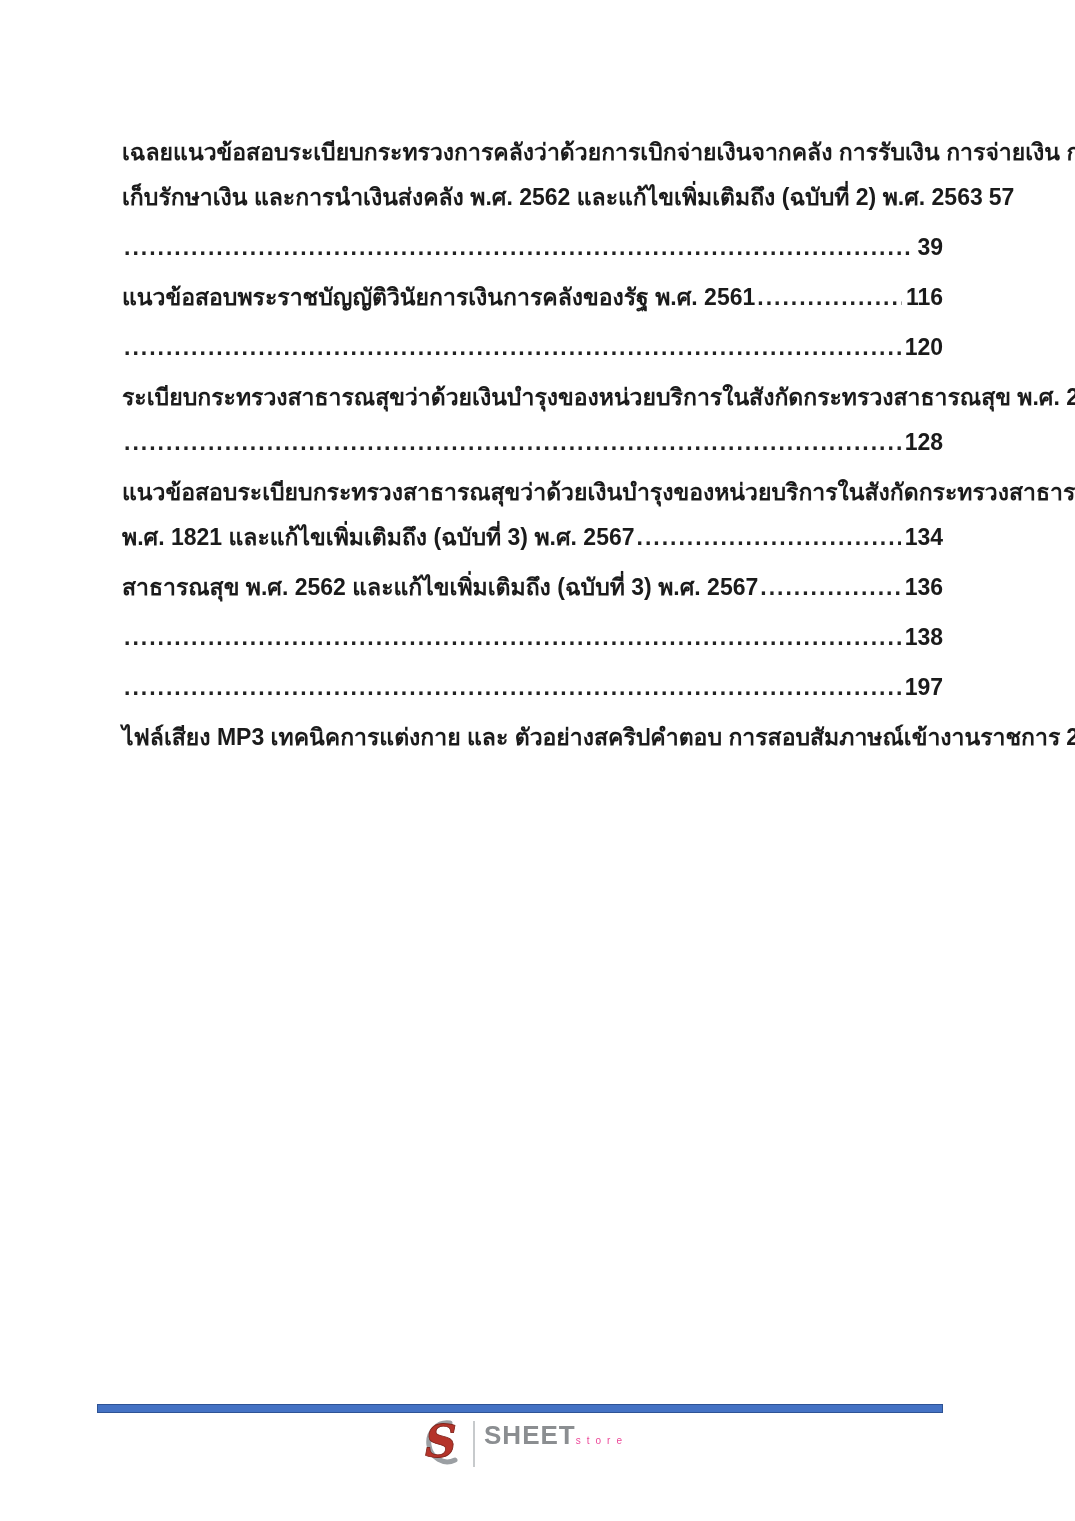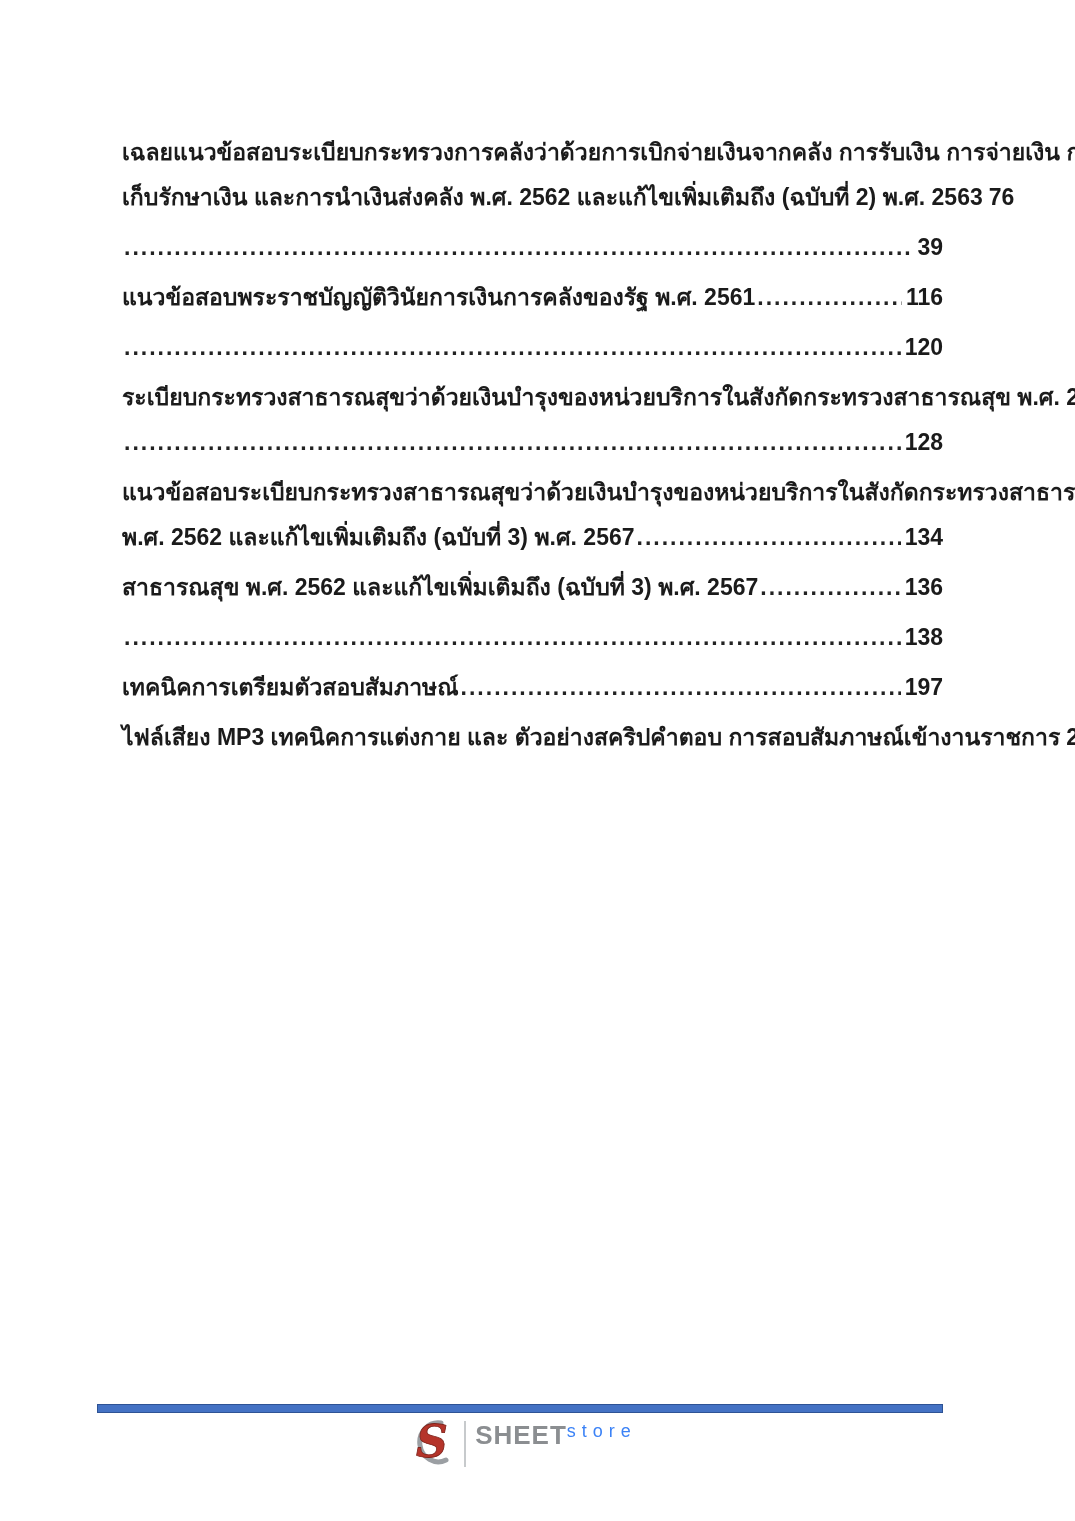--- a/index.html
+++ b/index.html
@@ -95,41 +95,41 @@
     padding-top: 3px;
   }
   .logo-brand {
     font-size: 26px;
     font-weight: bold;
     color: #8b8e91;
     letter-spacing: 1px;
     line-height: 26px;
   }
   .logo-sub {
-    font-size: 18px;
-    color: #3b82f6;
+    font-size: 10px;
+    color: #ec4899;
     letter-spacing: 6px;
     line-height: 14px;
-    margin-top: 2px;
+    margin-top: 12px;
   }
 </style>
 </head>
 <body>
 
 <div class="page">
 
   <div class="toc">
   <div class="toc-entry">
     <div class="entry-lines">
           <div class="toc-line">เฉลยแนวข้อสอบระเบียบกระทรวงการคลังว่าด้วยการเบิกจ่ายเงินจากคลัง การรับเงิน การจ่ายเงิน  การ</div>
         </div>
     <div class="toc-lastline">
       <span class="toc-last-text">เก็บรักษาเงิน และการนำเงินส่งคลัง พ.ศ. 2562 และแก้ไขเพิ่มเติมถึง (ฉบับที่ 2) พ.ศ. 2563</span>
       <span class="toc-leader">..........................................................................................</span>
-      <span class="toc-page">76</span>
+      <span class="toc-page">57</span>
     </div>
   </div>
 
   <div class="toc-entry">
     <div class="entry-lines"></div>
     <div class="toc-lastline">
       <span class="toc-leader">....................................................................................................................................................................................................................................................................................................................................................................................................................................</span>
       <span class="toc-page">39</span>
     </div>
   </div>
@@ -159,21 +159,21 @@
       <span class="toc-leader">..........................................................................................................................................................................................................................................................................................................................................................................................</span>
       <span class="toc-page">128</span>
     </div>
   </div>
 
   <div class="toc-entry">
     <div class="entry-lines">
           <div class="toc-line">แนวข้อสอบระเบียบกระทรวงสาธารณสุขว่าด้วยเงินบำรุงของหน่วยบริการในสังกัดกระทรวงสาธารณสุข</div>
         </div>
     <div class="toc-lastline">
-      <span class="toc-last-text">พ.ศ. 2562 และแก้ไขเพิ่มเติมถึง (ฉบับที่ 3) พ.ศ. 2567</span>
+      <span class="toc-last-text">พ.ศ. 1821 และแก้ไขเพิ่มเติมถึง (ฉบับที่ 3) พ.ศ. 2567</span>
       <span class="toc-leader">......................................................................................................................................................................................................................................................................................................................................................</span>
       <span class="toc-page">134</span>
     </div>
   </div>
 
   <div class="toc-entry">
     <div class="toc-lastline">
       <span class="toc-last-text">สาธารณสุข พ.ศ. 2562 และแก้ไขเพิ่มเติมถึง (ฉบับที่ 3) พ.ศ. 2567</span>
       <span class="toc-leader">........................................................................................................................................................................................................................................................................................................................</span>
       <span class="toc-page">136</span>
@@ -184,21 +184,20 @@
     <div class="entry-lines"></div>
     <div class="toc-lastline">
       <span class="toc-leader">........................................................................................................................................................................................................................................................................................................................................................................................................................</span>
       <span class="toc-page">138</span>
     </div>
   </div>
 
   <div class="toc-entry">
     <div class="entry-lines"></div>
     <div class="toc-lastline">
-      <span class="toc-last-text">เทคนิคการเตรียมตัวสอบสัมภาษณ์</span>
       <span class="toc-leader">....................................................................................................................................................................................................................................................................................................................................................................................................................................................................................</span>
       <span class="toc-page">197</span>
     </div>
   </div>
 
   <div class="toc-entry">
     <div class="entry-lines"></div>
     <div class="toc-lastline">
       <span class="toc-last-text">ไฟล์เสียง MP3 เทคนิคการแต่งกาย และ ตัวอย่างสคริปคำตอบ การสอบสัมภาษณ์เข้างานราชการ</span>
       <span class="toc-leader">........................</span>

